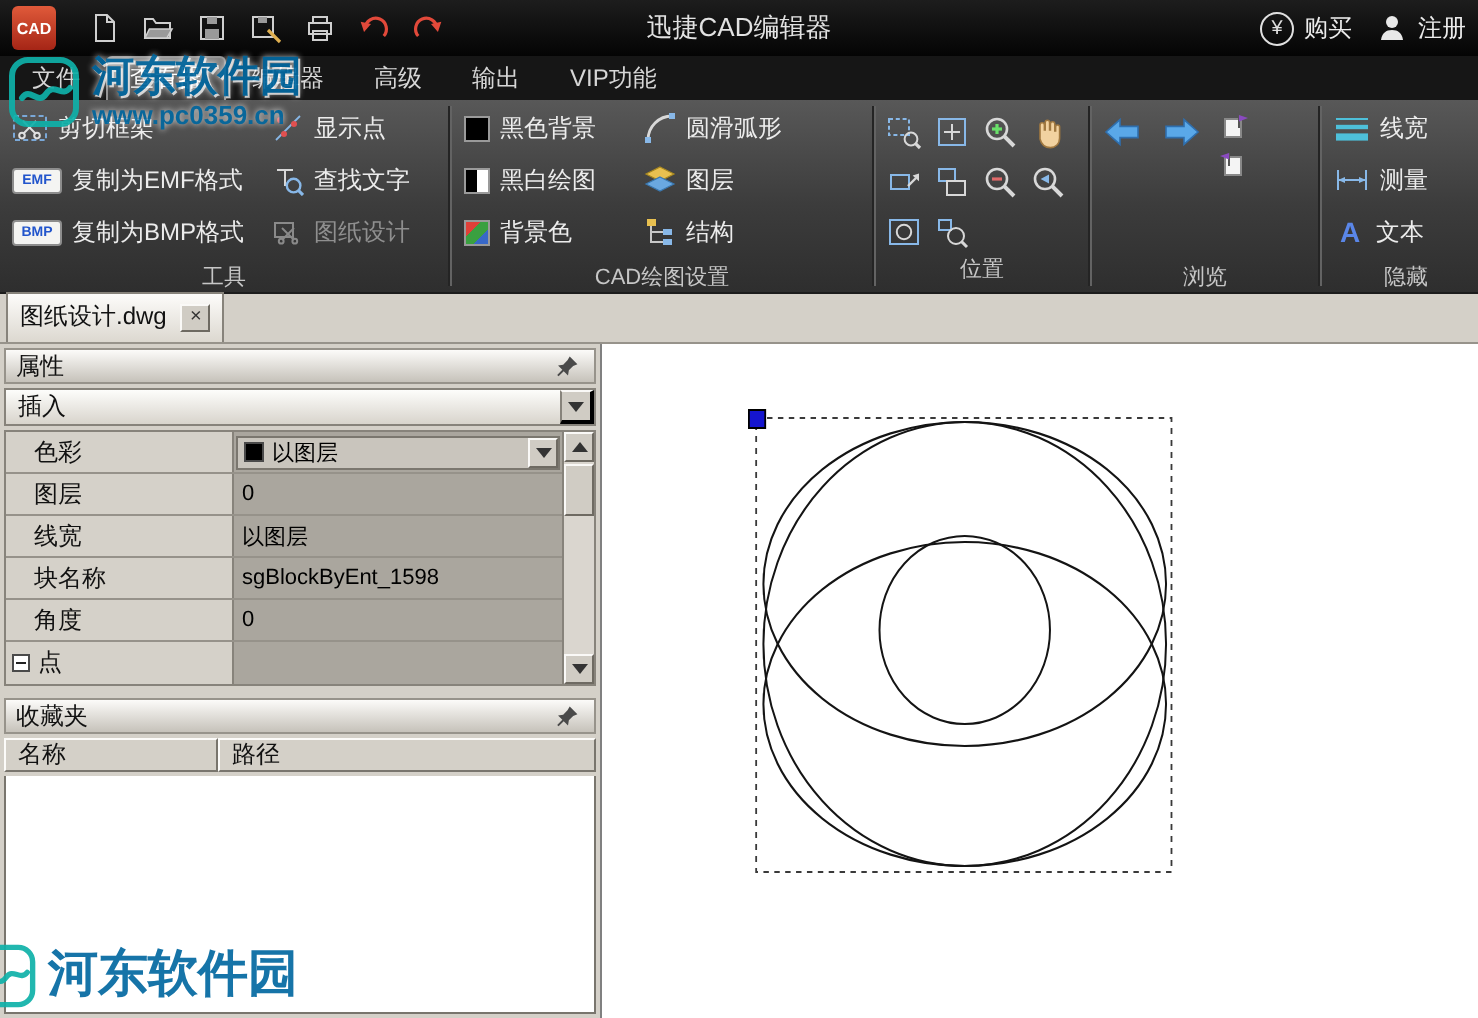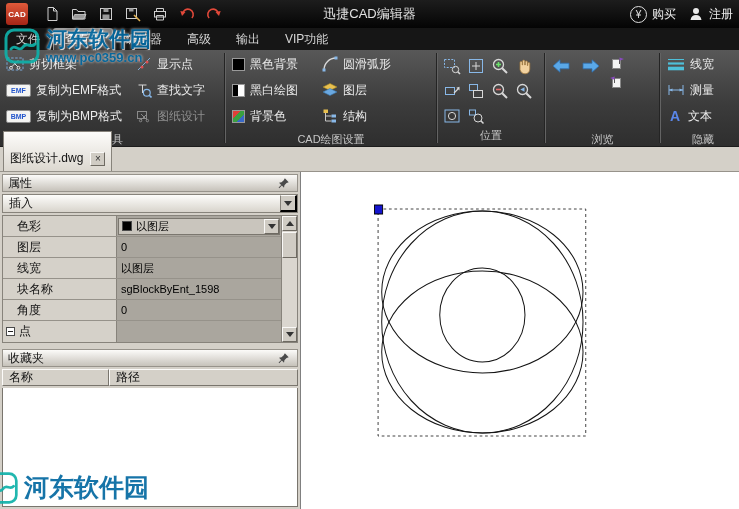--- a/index.html
+++ b/index.html
@@ -40,21 +40,21 @@
 .smallbtn{width:18px;height:16px;background:none;border:0;padding:0;display:flex;align-items:center;justify-content:center;}
 .sq13{width:13px;height:13px;border:1px solid #9a9a9a;flex:none;}
 .sq-black{background:#000;}
 .sq-bw{background:linear-gradient(90deg,#000 50%,#fff 50%);}
 .sq-color{background:linear-gradient(135deg,#e04038 0 33%,#3aa040 33% 66%,#3868c8 66%);}
 .fmt{min-width:25px;height:13px;background:#f4f4f2;border:1px solid #8d8d8d;border-radius:2px;color:#2255cc;font-size:7px;font-weight:bold;display:flex;align-items:center;justify-content:center;padding:0 1px;flex:none;}
 .aicon{color:#5a86e8;font-weight:bold;font-size:14px;line-height:1;width:16px;text-align:center;flex:none;}
 
 
 .doctabbar{height:25px;background:#d4d0c8;border-bottom:1px solid #97938b;display:flex;align-items:flex-end;padding-left:3px;flex:none;}
-.dtab{display:flex;align-items:center;gap:7px;background:linear-gradient(#fdfcfa,#dcd8d0);border:1px solid #87837b;border-bottom:none;padding:18px 6px 4px;font-size:12px;color:#111;}
+.dtab{display:flex;align-items:center;gap:7px;background:linear-gradient(#fdfcfa,#dcd8d0);border:1px solid #87837b;border-bottom:none;padding:3px 6px 4px;font-size:12px;color:#111;}
 .dclose{width:15px;height:14px;background:#d0ccc4;border:1px solid;border-color:#faf9f7 #6e6a62 #6e6a62 #faf9f7;font-size:10px;line-height:11px;text-align:center;color:#333;padding:0;}
 
 
 .main{flex:1;display:flex;min-height:0;}
 .leftpanel{width:300px;flex:none;display:flex;flex-direction:column;padding:2px;gap:2px;background:#d4d0c8;}
 .phead{height:18px;flex:none;background:linear-gradient(#fcfbf9,#c6c2ba);border:1px solid #97938b;display:flex;align-items:center;padding:0 5px;font-size:12px;color:#111;}
 .pin{margin-left:auto;width:17px;height:15px;background:none;border:0;padding:0;display:flex;align-items:center;justify-content:center;}
 .combo{height:19px;flex:none;background:linear-gradient(#fdfdfb,#d8d4cc);border:1px solid #87837b;display:flex;align-items:center;padding-left:6px;font-size:12px;color:#111;}
 .dd{margin-left:auto;width:17px;height:100%;background:#d0ccc4;border-left:1px solid #87837b;display:flex;align-items:center;justify-content:center;border-top:1px solid #faf9f7;padding:0;}
 .tri-down{width:0;height:0;border-left:4px solid transparent;border-right:4px solid transparent;border-top:5px solid #333;}

